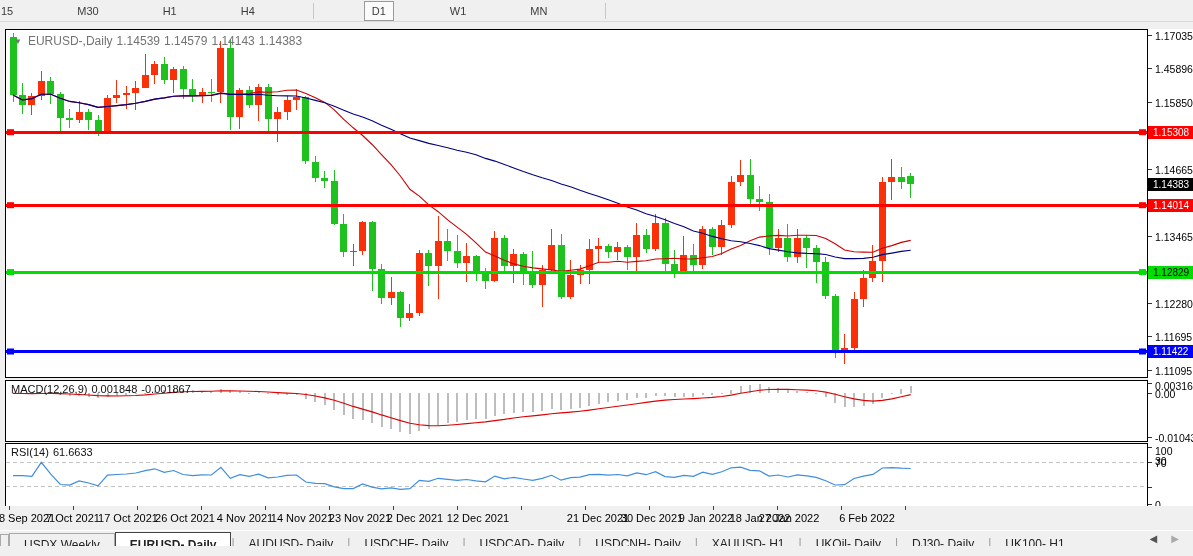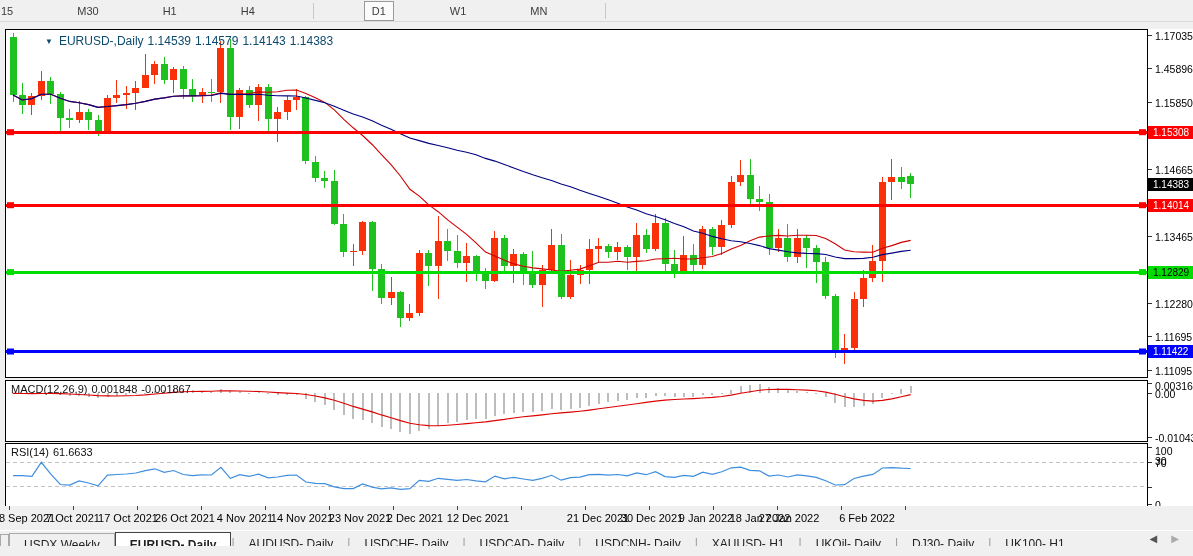--- a/index.html
+++ b/index.html
@@ -17,22 +17,22 @@
   .tf-sep { width:1px; height:16px; background:#c8c8c8; margin:0 4px; }
 
   
   .pane { position:absolute; left:5px; width:1143px; background:#fff;
           border:1px solid #000; }
   #pane-main { top:29px;  height:349px; }
   #pane-macd { top:380px; height:62px; }
   #pane-rsi  { top:443px; height:64px; }
   .pane svg { position:absolute; left:0; top:0; }
 
-  #chart-title { position:absolute; left:8px; top:4px; font-size:12px; color:#0c4a6e;
-                 white-space:nowrap; z-index:5;margin-left:31px; }
+  #chart-title { position:absolute; left:8px; top:4px; font-size:12px; color:#737373;
+                 white-space:nowrap; z-index:5; }
   #chart-title .arr { font-size:8px; margin-right:6px; vertical-align:1px; }
   #chart-title span { margin-right:4px; }
   .ind-label { position:absolute; left:5px; top:2px; font-size:11px; color:#111;
                white-space:nowrap; z-index:5; }
   .ind-label span { margin-right:4px; }
 
   
   #axis-col { position:absolute; left:1148px; top:29px; width:45px; height:477px;
               background:#fff; overflow:hidden; }
   .ax-tick  { position:absolute; left:0; width:4px; height:1px; background:#333; }

